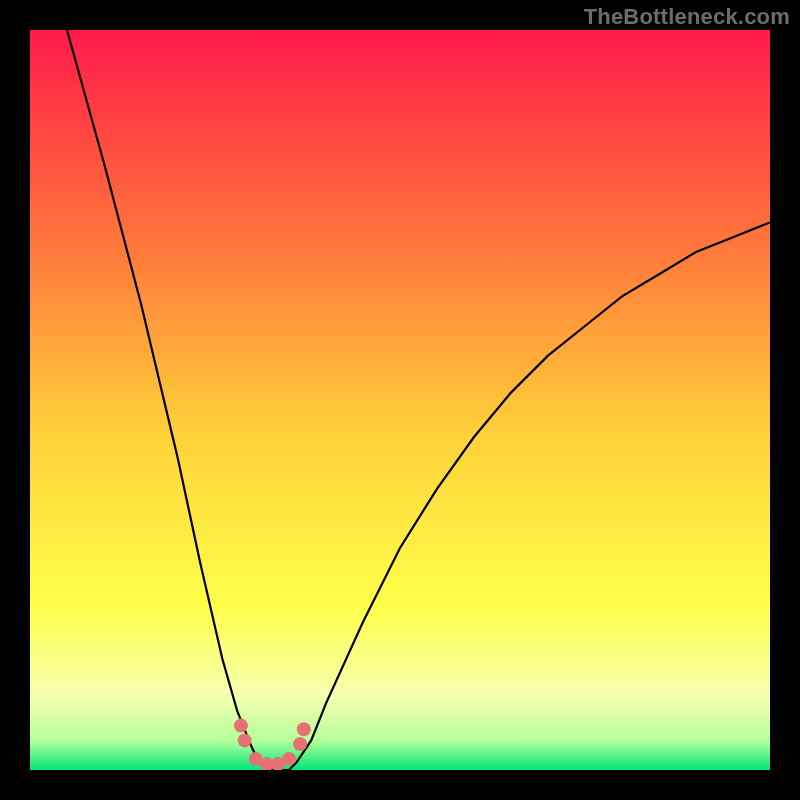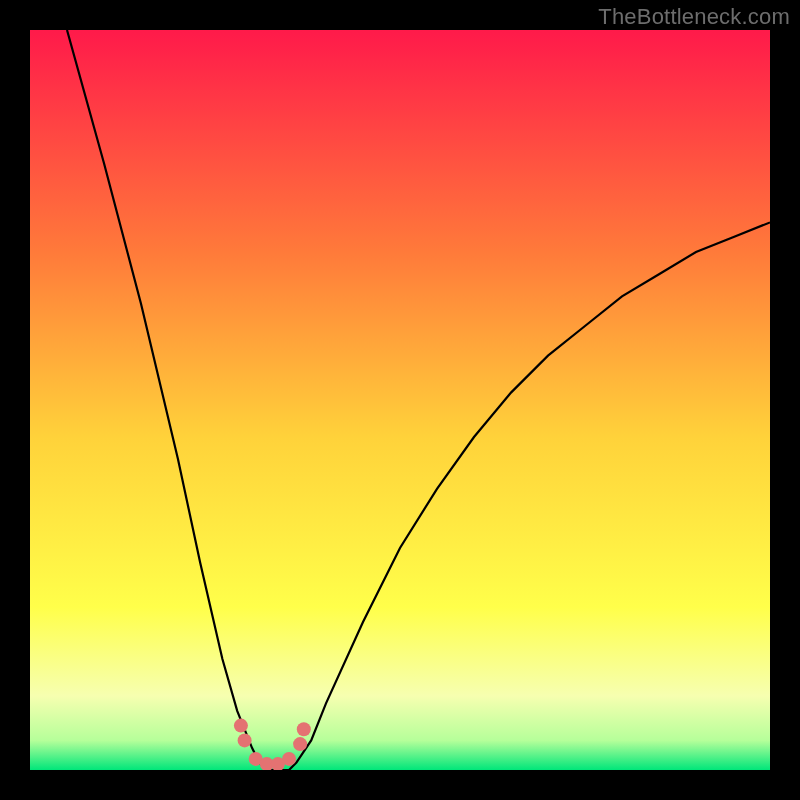--- a/index.html
+++ b/index.html
@@ -26,21 +26,21 @@
     height: 740px;
     
   }
   .watermark {
     position: absolute;
     top: 4px;
     right: 10px;
     color: #6d6d6d;
     font-size: 22px;
     letter-spacing: 0.2px;
-    font-weight: 400;
+    font-weight: 700;
   }
 </style>
 </head>
 <body>
 
 <div class="frame">
 
   <div class="plot">
     <svg id="plot-svg" width="740" height="740" viewBox="0 0 740 740">
       <defs>

